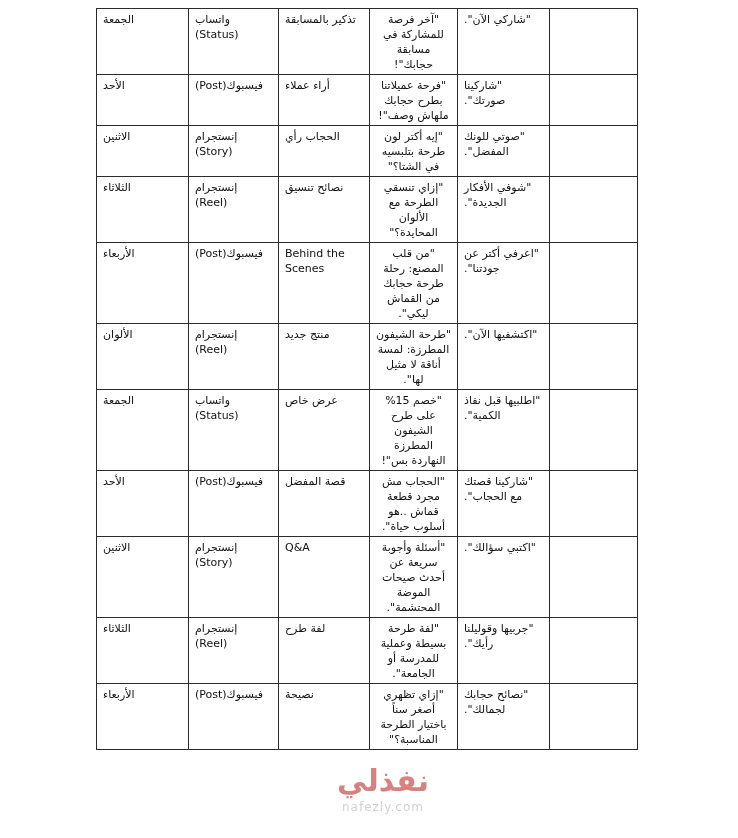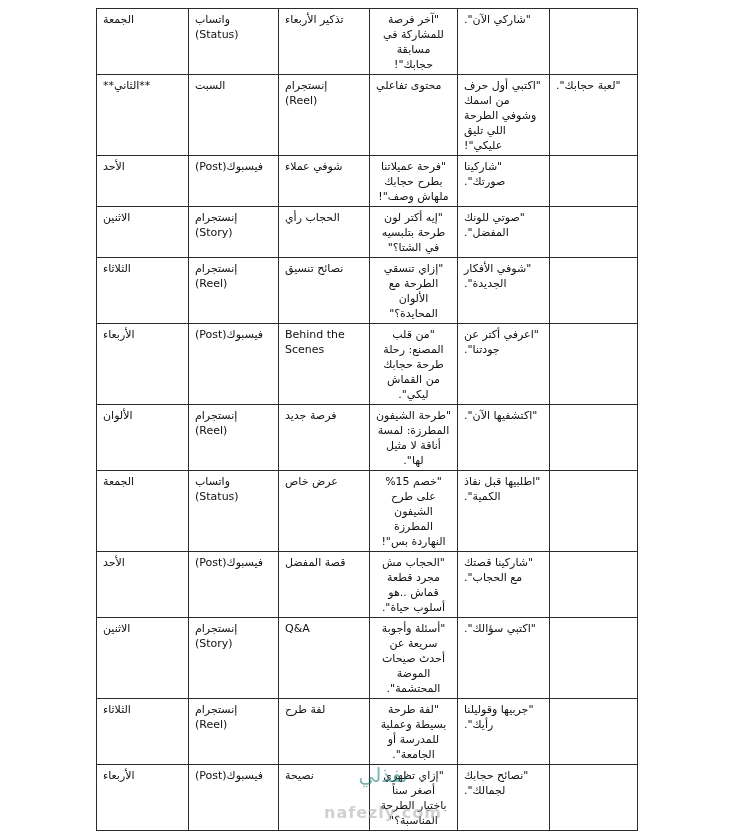--- a/index.html
+++ b/index.html
@@ -45,69 +45,61 @@
   .watermark {
     position: absolute;
     left: 315px;
     top: 764px;
     width: 136px;
     text-align: center;
     opacity: 0.55;
     pointer-events: none;
   }
   .wm-logo {
-    font-size: 20px;
-    font-weight: normal;
-    color: #0f766e;
+    font-size: 30px;
+    font-weight: bold;
+    color: #b91c1c;
     line-height: 1.15;
     direction: rtl;
   }
   .wm-site {
-    font-size: 16px;
-    font-weight: bold;
+    font-size: 12px;
+    font-weight: normal;
     color: #ababab;
     letter-spacing: 1px;
-    margin-top: 16px;
+    margin-top: 1px;
   }
 </style>
 </head>
 <body>
 
 <div class="page">
 
   <table class="calendar">
     <colgroup>
       <col style="width:92px">
       <col style="width:90px">
       <col style="width:91px">
       <col style="width:88px">
       <col style="width:92px">
       <col style="width:88px">
     </colgroup>
     <tbody id="calendar-body">
         <tr>
           <td dir="rtl">الجمعة</td>
           <td dir="rtl">واتساب (Status)</td>
-          <td dir="rtl">تذكير الأربعاء</td>
+          <td dir="rtl">تذكير بالمسابقة</td>
           <td dir="rtl" class="center">"آخر فرصة للمشاركة في مسابقة حجابك"!</td>
           <td dir="rtl">"شاركي الآن".</td>
           <td dir="rtl"></td>
         </tr>
         <tr>
-          <td dir="rtl">**الثاني**</td>
-          <td dir="rtl">السبت</td>
-          <td dir="rtl">إنستجرام (Reel)</td>
-          <td dir="rtl">محتوى تفاعلي</td>
-          <td dir="rtl">"اكتبي أول حرف من اسمك وشوفي الطرحة اللي تليق عليكي"!</td>
-          <td dir="rtl">"لعبة حجابك".</td>
-        </tr>
-        <tr>
           <td dir="rtl">الأحد</td>
           <td dir="rtl">فيسبوك(Post)</td>
-          <td dir="rtl">شوفي عملاء</td>
+          <td dir="rtl">أراء عملاء</td>
           <td dir="rtl" class="center">"فرحة عميلاتنا بطرح حجابك ملهاش وصف"!</td>
           <td dir="rtl">"شاركينا صورتك".</td>
           <td dir="rtl"></td>
         </tr>
         <tr>
           <td dir="rtl">الاثنين</td>
           <td dir="rtl">إنستجرام (Story)</td>
           <td dir="rtl">الحجاب رأي</td>
           <td dir="rtl" class="center">"إيه أكتر لون طرحة بتلبسيه في الشتا؟"</td>
           <td dir="rtl">"صوتي للونك المفضل".</td>
@@ -125,21 +117,21 @@
           <td dir="rtl">الأربعاء</td>
           <td dir="rtl">فيسبوك(Post)</td>
           <td dir="rtl">Behind the Scenes</td>
           <td dir="rtl" class="center">"من قلب المصنع: رحلة طرحة حجابك من القماش ليكي".</td>
           <td dir="rtl">"اعرفي أكتر عن جودتنا".</td>
           <td dir="rtl"></td>
         </tr>
         <tr>
           <td dir="rtl">الألوان</td>
           <td dir="rtl">إنستجرام (Reel)</td>
-          <td dir="rtl">فرصة جديد</td>
+          <td dir="rtl">منتج جديد</td>
           <td dir="rtl" class="center">"طرحة الشيفون المطرزة: لمسة أناقة لا مثيل لها".</td>
           <td dir="rtl">"اكتشفيها الآن".</td>
           <td dir="rtl"></td>
         </tr>
         <tr>
           <td dir="rtl">الجمعة</td>
           <td dir="rtl">واتساب (Status)</td>
           <td dir="rtl">عرض خاص</td>
           <td dir="rtl" class="center">"خصم 15% على طرح الشيفون المطرزة النهاردة بس"!</td>
           <td dir="rtl">"اطلبيها قبل نفاذ الكمية".</td>

